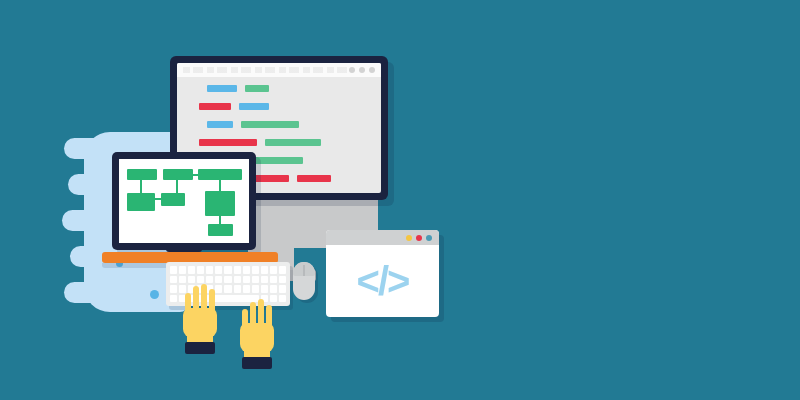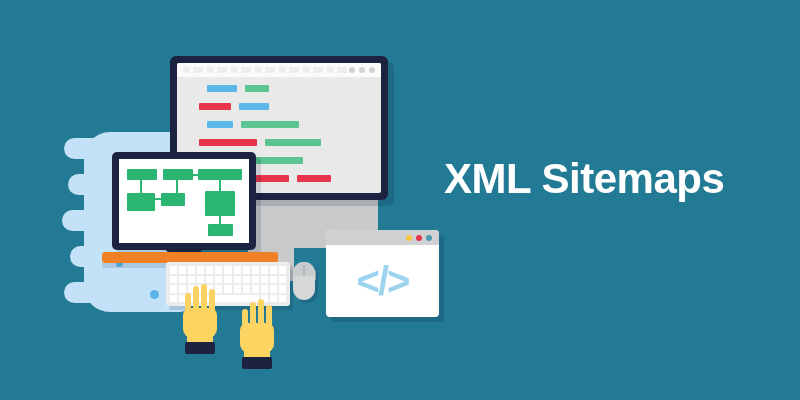--- a/index.html
+++ b/index.html
@@ -359,15 +359,14 @@
   <div class="hand" style="left:238px; top:298px; width:40px; height:72px;">
     <div class="finger" style="left:4px;  top:11px; width:6px; height:21px;"></div>
     <div class="finger" style="left:12px; top:4px;  width:6px; height:28px;"></div>
     <div class="finger" style="left:20px; top:1px;  width:6px; height:31px;"></div>
     <div class="finger" style="left:28px; top:7px;  width:6px; height:25px;"></div>
     <div class="palm" style="left:2px;  top:25px; width:34px; height:30px;"></div>
     <div class="arm" style="left:6px;  top:51px; width:26px; height:10px;"></div>
     <div class="cuff" style="left:4px;  top:59px; width:30px; height:12px;"></div>
   </div>
 
-  <div id="headline">XML Sitemaps</div>
 
 </div>
 
 </body></html>

